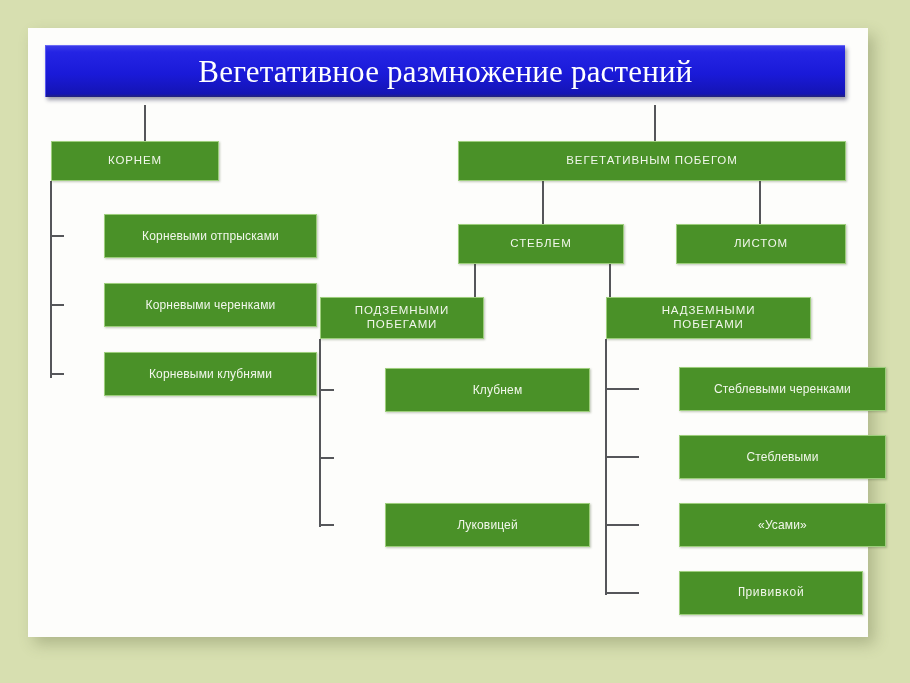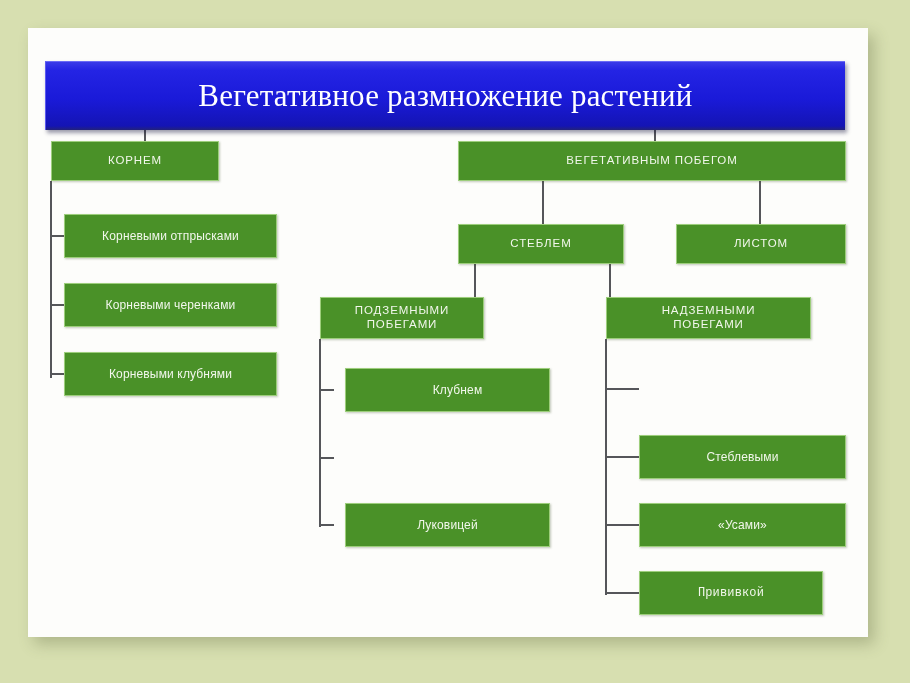--- a/index.html
+++ b/index.html
@@ -27,32 +27,31 @@
     height: 609px;
     background: #fdfdfb;
     box-shadow: 6px 7px 14px rgba(90,100,60,0.33);
   }
   
   #title-banner {
     position: absolute;
     left: 45px;
     top: 45px;
     width: 800px;
-    height: 69px;
+    height: 52px;
     background: linear-gradient(to bottom,
                 #3a3ae8 0%,
                 #2424e4 12%,
                 #1a1ad8 55%,
                 #1414b4 94%,
                 #23237a 100%);
     border-top: 1px solid #6a6af5;
     border-left: 1px solid #5a5af0;
     box-shadow: 2px 3px 4px rgba(20,20,60,0.42);
     box-sizing: border-box;
-    margin-top: 16px;
   }
   #title-text {
     position: absolute;
     left: 0; right: 0; top: 0; bottom: 0;
     display: flex;
     align-items: center;
     justify-content: center;
     color: #ffffff;
     font-family: "Liberation Serif", "DejaVu Serif", serif;
     font-size: 31px;
@@ -81,20 +80,21 @@
     line-height: 1.18;
     box-shadow: 1px 1px 2px rgba(60,80,40,0.30);
   }
   .node.caps {
     font-size: 11.5px;
     letter-spacing: 0.9px;
   }
   .node.plain {
     font-size: 12px;
     letter-spacing: 0.15px;
+    margin-left: 40px;
   }
   .node .lbl { display: block; white-space: pre-line; text-align: center; }
 </style>
 </head>
 <body>
 
 <div id="stage">
 
   <div id="slide"></div>
 
@@ -172,20 +172,23 @@
 
   <div class="node plain" style="left:345px; top:368px; width:205px; height:44px;padding-left:20px;">
     <span class="lbl">Клубнем</span>
   </div>
 
 
   <div class="node plain" style="left:345px; top:503px; width:205px; height:44px;">
     <span class="lbl">Луковицей</span>
   </div>
 
+  <div class="node plain" style="left:639px; top:367px; width:207px; height:44px;">
+    <span class="lbl">Стеблевыми черенками</span>
+  </div>
 
   <div class="node plain" style="left:639px; top:435px; width:207px; height:44px;">
     <span class="lbl">Стеблевыми</span>
   </div>
 
   <div class="node plain" style="left:639px; top:503px; width:207px; height:44px;">
     <span class="lbl">«Усами»</span>
   </div>
 
   <div class="node plain" style="left:639px; top:571px; width:184px; height:44px;font-family:Liberation Mono, monospace;">

